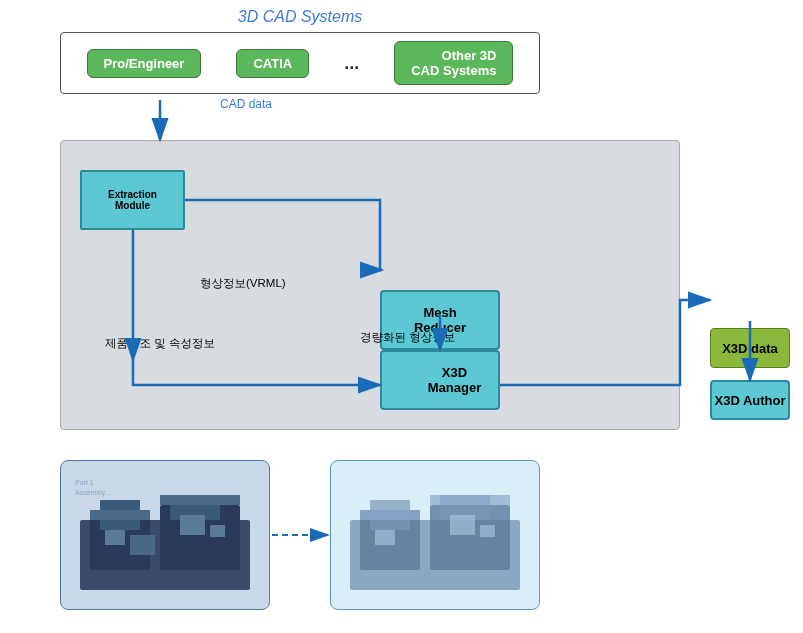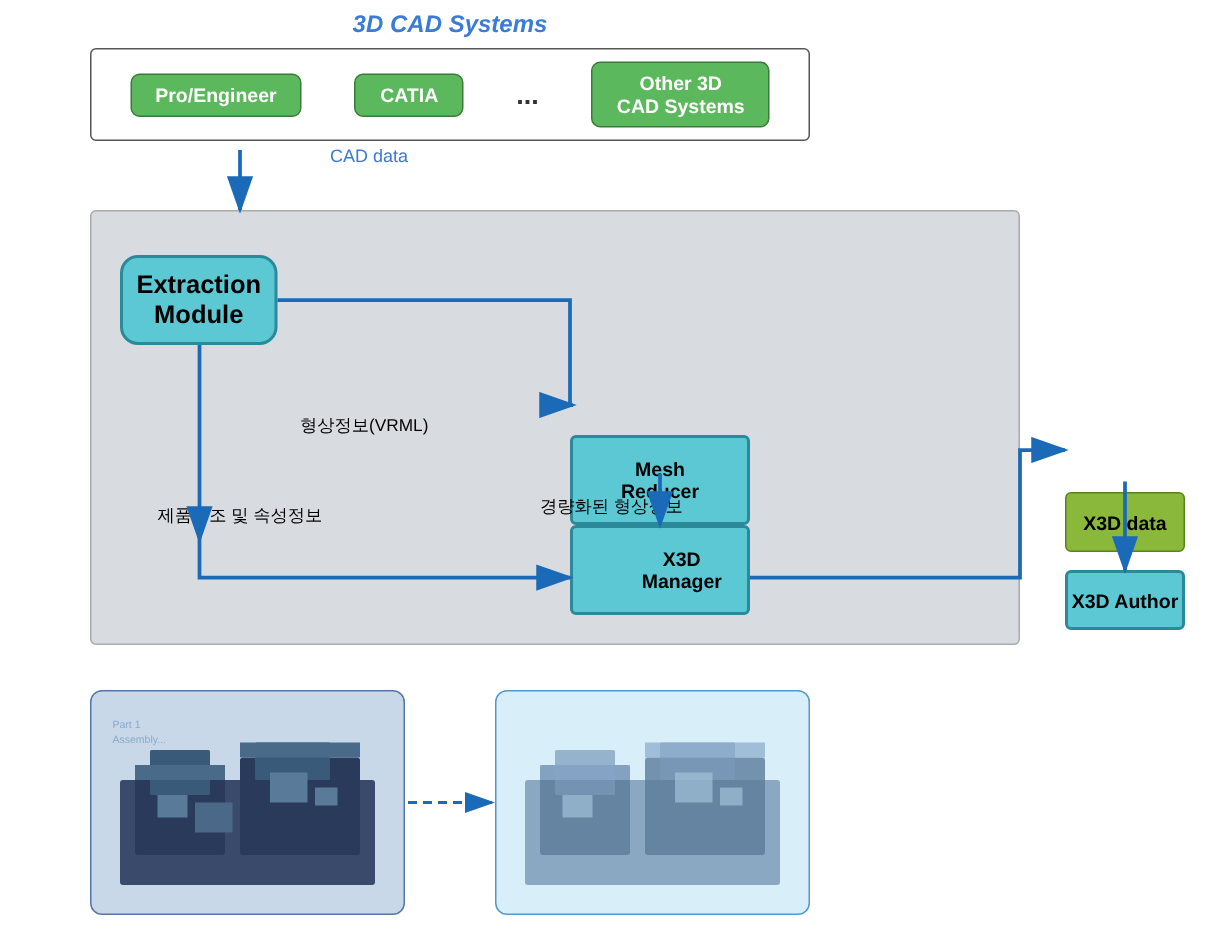--- a/index.html
+++ b/index.html
@@ -24,21 +24,21 @@
       top: 8px;
       left: 60px;
       width: 480px;
       text-align: center;
     }
 
     .cad-systems-title {
       color: #3a7bd5;
       font-size: 16px;
       font-style: italic;
-      font-weight: bold;
+      font-weight: normal;
       margin-bottom: 6px;
     }
 
     .cad-systems-border {
       border: 1.5px solid #555;
       border-radius: 4px;
       padding: 8px 12px;
       background: #fff;
       display: flex;
       align-items: center;
@@ -85,26 +85,26 @@
 
     
     .extraction-box {
       position: absolute;
       top: 170px;
       left: 80px;
       width: 105px;
       height: 60px;
       background: #5bc8d4;
       border: 2px solid #2a8a9a;
-      border-radius: 12px;
-      display: flex;
-      align-items: center;
-      justify-content: center;
-      text-align: center;
-      font-size: 17px;
+      border-radius: 2px;
+      display: flex;
+      align-items: center;
+      justify-content: center;
+      text-align: center;
+      font-size: 10px;
       font-weight: bold;
       color: #000;
     }
 
     
     .mesh-reducer-box {
       position: absolute;
       top: 255px;
       left: 380px;
       width: 120px;
@@ -251,21 +251,21 @@
 <body>
 
 <div class="diagram-container">
 
   <div class="cad-systems-section">
     <div class="cad-systems-title">3D CAD Systems</div>
     <div class="cad-systems-border">
       <div class="cad-box">Pro/Engineer</div>
       <div class="cad-box">CATIA</div>
       <div class="cad-dots">...</div>
-      <div class="cad-box" style="white-space:pre-line; text-align:center;">Other 3D
+      <div class="cad-box" style="white-space:pre-line; text-align:right;">Other 3D
 CAD Systems</div>
     </div>
   </div>
 
   <div class="cad-data-label">CAD data</div>
 
   <div class="main-area"></div>
 
   <div class="extraction-box" style="white-space:pre-line;">Extraction
 Module</div>

